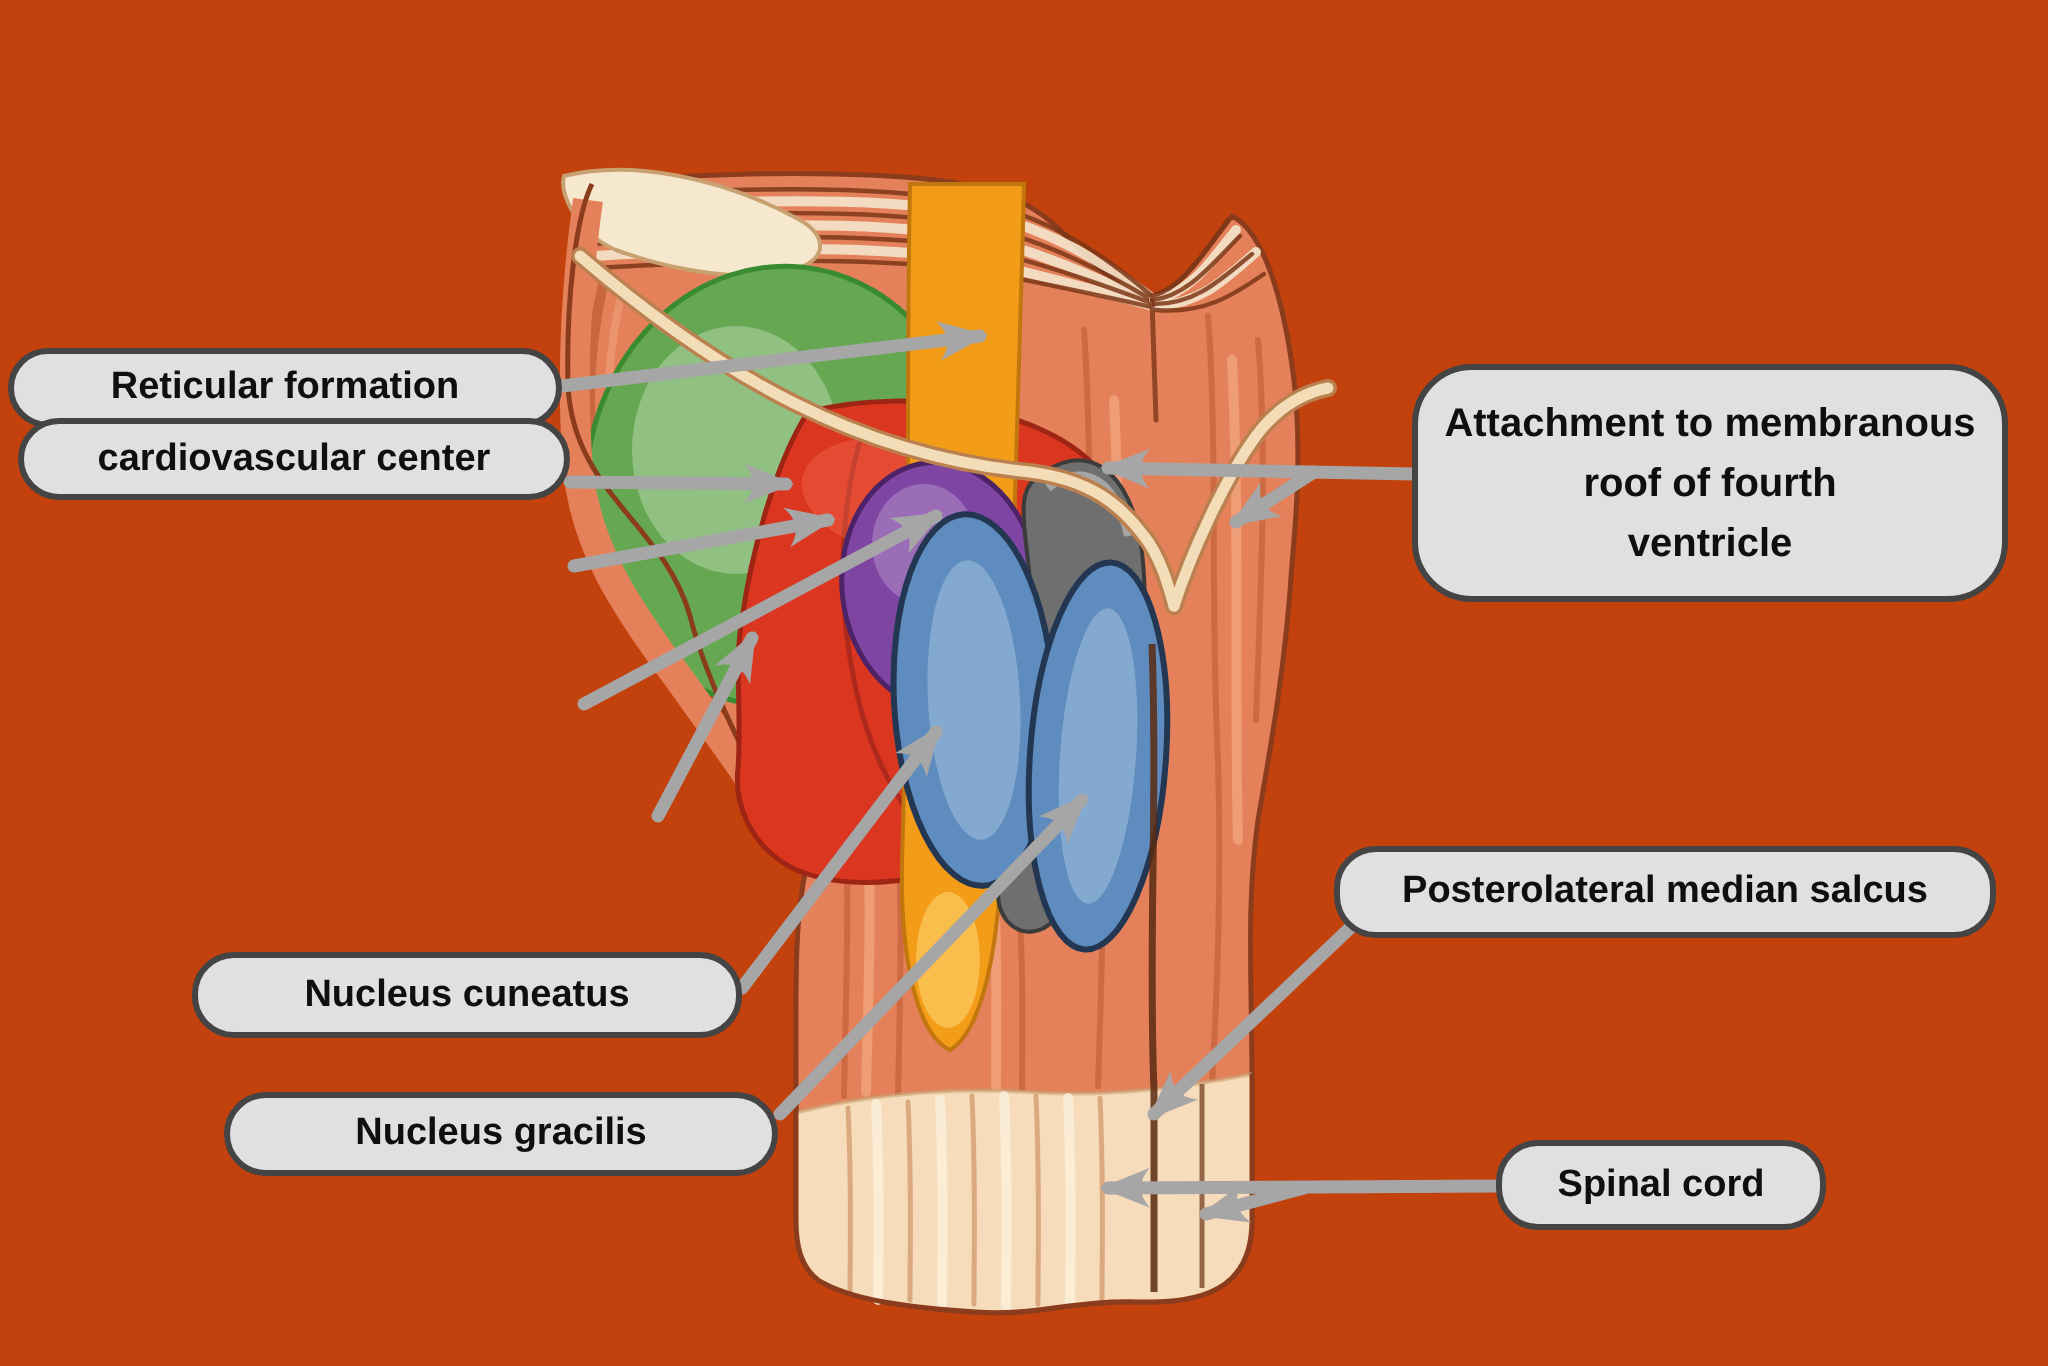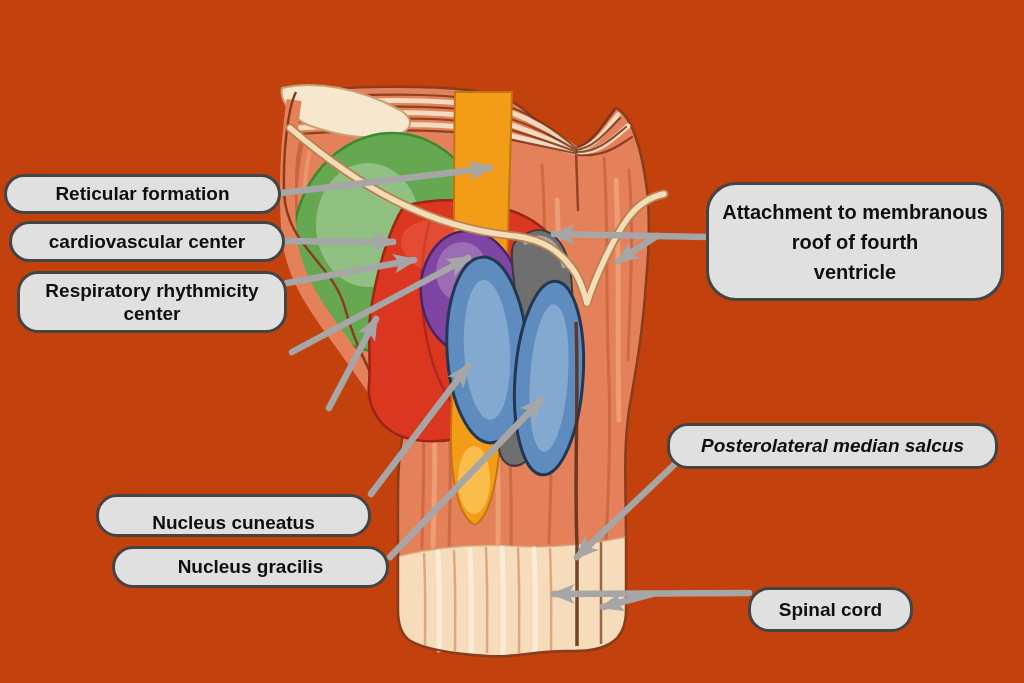--- a/index.html
+++ b/index.html
@@ -7,29 +7,29 @@
   .stage{position:relative;width:1024px;height:683px;overflow:hidden;background:#c2410c;}
   .stage svg{position:absolute;left:0;top:0;}
   .label{
     position:absolute;box-sizing:border-box;
     background:#e0e0e0;border:3px solid #444444;border-radius:21px;
     display:flex;flex-direction:column;align-items:center;justify-content:center;
     font-weight:bold;font-size:19px;line-height:1.22;color:#0f0f0f;text-align:center;
     padding:0 6px;
   }
   .lbl-reticular     {left:4px;   top:174px; width:277px; height:40px;}
-  .lbl-cardio        {left:9px;   top:221px; width:276px; height:41px;}
+  .lbl-cardio        {left:9px;   top:209px; width:276px; height:41px;}
   .lbl-respiratory   {left:17px;  top:271px; width:270px; height:62px;}
   .lbl-solitary      {left:20px;  top:339px; width:274px; height:44px;}
   .lbl-olivery       {left:53px;  top:404px; width:278px; height:43px;}
-  .lbl-cuneatus      {left:96px;  top:494px; width:275px; height:43px;justify-content:flex-end;}
+  .lbl-cuneatus      {left:96px;  top:476px; width:275px; height:43px;}
   .lbl-gracilis      {left:112px; top:546px; width:277px; height:42px;}
   .lbl-attachment    {left:706px; top:182px; width:298px; height:119px; border-radius:30px; font-size:20px; line-height:1.5;}
-  .lbl-posterolateral{left:667px; top:423px; width:331px; height:46px;font-style:italic;}
-  .lbl-spinal        {left:748px; top:570px; width:165px; height:45px;margin-top:17px;}
+  .lbl-posterolateral{left:667px; top:423px; width:331px; height:46px;}
+  .lbl-spinal        {left:748px; top:570px; width:165px; height:45px;}
 </style>
 </head>
 <body>
 
 <div class="stage">
 
 <svg width="1024" height="683" viewBox="0 0 1024 683">
   <defs>
     <marker id="ah" markerUnits="userSpaceOnUse" markerWidth="28" markerHeight="24" refX="22" refY="11" orient="auto">
       <path d="M1,1 L26,11 L1,21 C7,14 7,8 1,1 Z" fill="#a6a6a6"></path>
@@ -150,24 +150,20 @@
     <path d="M652,594 L603,607" marker-end="url(#ah)"></path>
   </g>
 </svg>
 
 <div class="label lbl-reticular">
   <span>Reticular formation</span>
 </div>
 <div class="label lbl-cardio">
   <span>cardiovascular center</span>
 </div>
-<div class="label lbl-respiratory">
-  <span>Respiratory rhythmicity</span>
-  <span>center</span>
-</div>
 <div class="label lbl-cuneatus">
   <span>Nucleus cuneatus</span>
 </div>
 <div class="label lbl-attachment">
   <span>Attachment to membranous</span>
   <span>roof of fourth</span>
   <span>ventricle</span>
 </div>
 <div class="label lbl-gracilis">
   <span>Nucleus gracilis</span>

